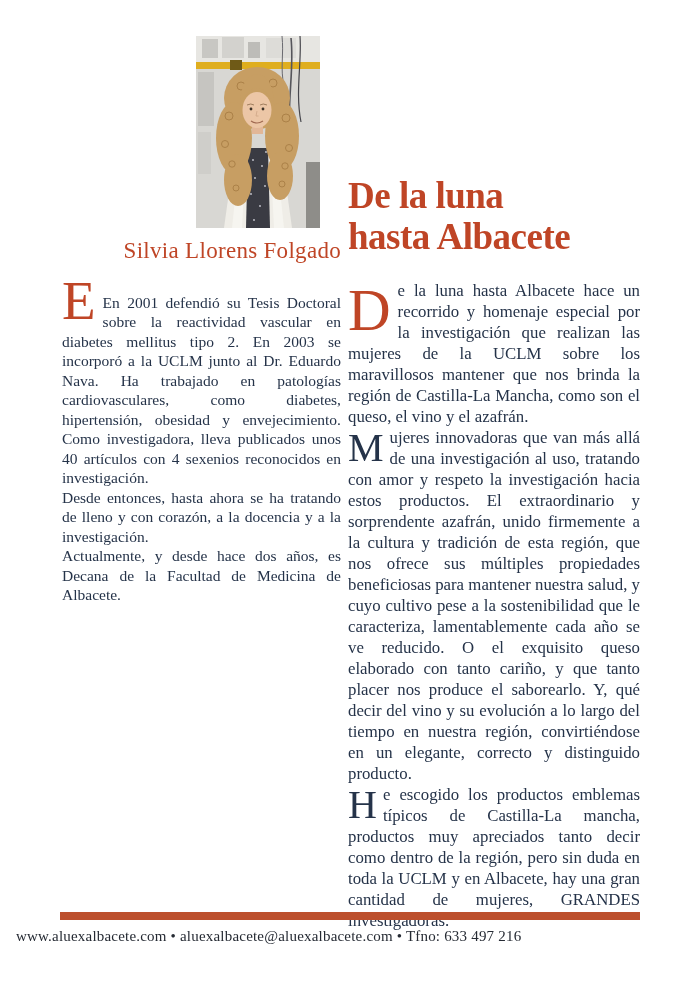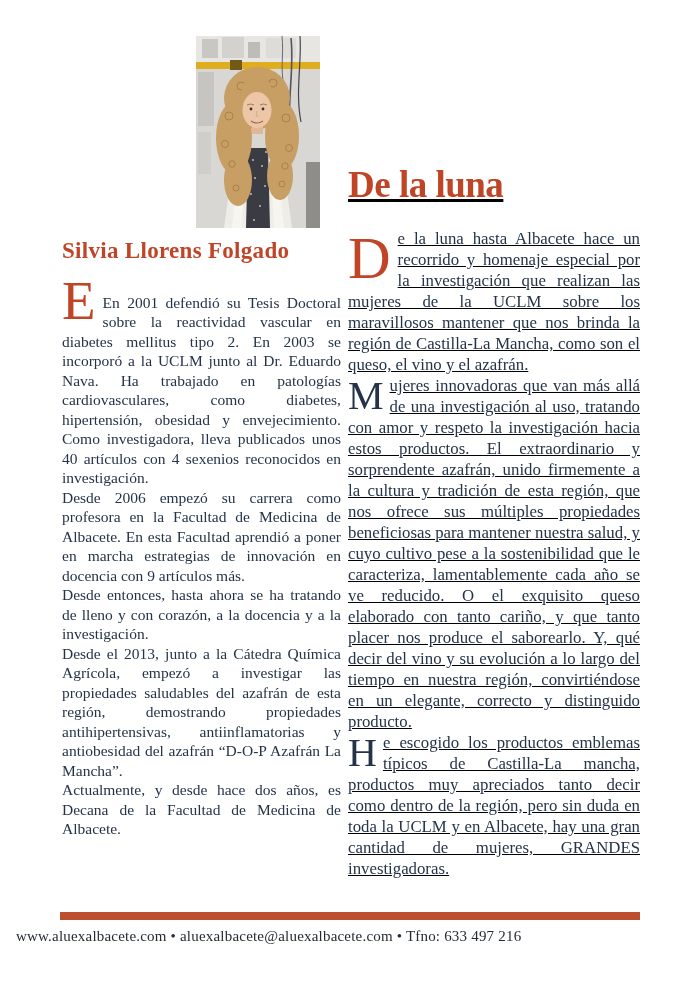--- a/index.html
+++ b/index.html
@@ -11,27 +11,27 @@
   html,body{margin:0;padding:0;background:#fff;}
   .page{
     position:relative;width:700px;height:991px;background:#ffffff;overflow:hidden;
     font-family:"Liberation Serif","DejaVu Serif",serif;
   }
   .photo{position:absolute;left:196px;top:36px;width:124px;height:192px;}
   .photo svg{display:block;width:100%;height:100%;}
 
   .left-col{position:absolute;left:62px;top:238px;width:279px;}
   .profile-name{
-    margin:0 0 9px 0;font-weight:bold;font-size:23px;line-height:26px;
-    color:var(--accent);text-align:left;letter-spacing:.3px;white-space:nowrap;
+    margin:0 0 9px 0;font-weight:normal;font-size:23px;line-height:26px;
+    color:var(--accent);text-align:right;letter-spacing:.3px;white-space:nowrap;
   }
   .left-col .body{font-size:15.5px;line-height:19.5px;color:var(--ink);text-align:justify;}
   .body p{margin:0;}
 
-  .right-col{position:absolute;left:348px;top:164px;width:292px;text-decoration:underline;}
+  .right-col{position:absolute;left:348px;top:175px;width:292px;}
   .article-title{
     margin:0 0 23px 0;font-weight:bold;font-size:37px;line-height:41px;
     color:var(--accent);letter-spacing:-.5px;
   }
   .right-col .body{font-size:16.8px;line-height:21px;color:var(--ink);text-align:justify;}
 
   .dropcap{float:left;font-weight:normal;}
   .red-cap{color:var(--accent);}
   .dark-cap{color:var(--ink);}
   .dc3-l{font-size:55px;line-height:45px;padding:5px 7px 0 0;}
@@ -113,30 +113,29 @@
     </svg>
   </div>
 
   <div class="left-col">
     <h2 class="profile-name">Silvia Llorens Folgado</h2>
     <div class="body">
       <p>
         <span class="dropcap red-cap dc3-l">E</span><br>
       </p>
       <p>En 2001 defendió su Tesis Doctoral sobre la reactividad vascular en diabetes mellitus tipo 2. En 2003 se incorporó a la UCLM junto al Dr. Eduardo Nava. Ha trabajado en patologías cardiovasculares, como diabetes, hipertensión, obesidad y envejecimiento. Como investigadora, lleva publicados unos 40 artículos con 4 sexenios reconocidos en investigación.</p>
-      <p>Desde 2006 empezó su carrera como profesora en la Facultad de Medicina de Albacete. En esta Facultad aprendió a poner en marcha estrategias de innovación en docencia con 9 artículos más.</p>
       <p>Desde entonces, hasta ahora se ha tratando de lleno y con corazón, a la docencia y a la investigación.</p>
-      <p>Desde el 2013, junto a la Cátedra Química Agrícola, empezó a investigar las propiedades saludables del azafrán de esta región, demostrando propiedades antihipertensivas, antiinflamatorias y antiobesidad del azafrán “D-O-P Azafrán La Mancha”.</p>
       <p>Actualmente, y desde hace dos años, es Decana de la Facultad de Medicina de Albacete.</p>
     </div>
   </div>
 
   <div class="right-col">
     <h1 class="article-title">
       <span>De la luna</span><br>
+      <span>hasta Albacete</span>
     </h1>
     <div class="body">
       <p>
         <span class="dropcap red-cap dc3-r">D</span><span>e la luna hasta Albacete hace un recorrido y homenaje especial por la investigación que realizan las mujeres de la UCLM sobre los maravillosos mantener que nos brinda la región de Castilla-La Mancha, como son el queso, el vino y el azafrán.</span>
       </p>
       <p>
         <span class="dropcap dark-cap dc2-r">M</span><span>ujeres innovadoras que van más allá de una investigación al uso, tratando con amor y respeto la investigación hacia estos productos. El extraordinario y sorprendente azafrán, unido firmemente a la cultura y tradición de esta región, que nos ofrece sus múltiples propiedades beneficiosas para mantener nuestra salud, y cuyo cultivo pese a la sostenibilidad que le caracteriza, lamentablemente cada año se ve reducido. O el exquisito queso elaborado con tanto cariño, y que tanto placer nos produce el saborearlo. Y, qué decir del vino y su evolución a lo largo del tiempo en nuestra región, convirtiéndose en un elegante, correcto y distinguido producto.</span>
       </p>
       <p>
         <span class="dropcap dark-cap dc2-r">H</span><span>e escogido los productos emblemas típicos de Castilla-La mancha, productos muy apreciados tanto decir como dentro de la región, pero sin duda en toda la UCLM y en Albacete, hay una gran cantidad de mujeres, GRANDES investigadoras.</span>

